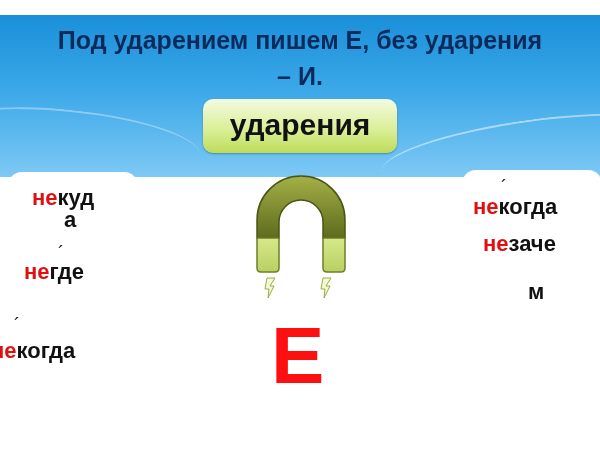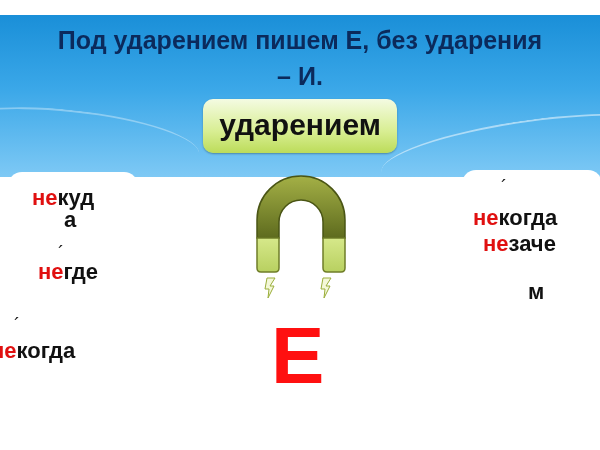--- a/index.html
+++ b/index.html
@@ -26,42 +26,42 @@
 
 <div class="bluebar"></div>
 <div class="swoosh"></div>
 <div class="swoosh2"></div>
 
 <div class="title">
   <div>Под ударением пишем Е, без ударения</div>
   <div>– И.</div>
 </div>
 
-<div class="badge">ударением</div>
+<div class="badge">ударения</div>
 
 <div class="tab left"></div>
 <div class="tab right"></div>
 
 <div class="word" style="left:32px;top:184px;">
   <span class="ne">не</span><span>куд</span>
 </div>
 <div class="word" style="left:64px;top:206px;">а</div>
 
 <span class="acc-mark" style="left:58px;top:243px;">´</span>
-<div class="word" style="left:38px;top:258px;">
+<div class="word" style="left:24px;top:258px;">
   <span class="ne">не</span><span>где</span>
 </div>
 
 <span class="acc-mark" style="left:14px;top:315px;">´</span>
 <div class="word" style="left:-9px;top:337px;">
   <span class="ne">не</span><span>когда</span>
 </div>
 
 <span class="acc-mark" style="left:501px;top:177px;">´</span>
-<div class="word" style="left:473px;top:204px;">
+<div class="word" style="left:473px;top:193px;">
   <span class="ne">не</span><span>когда</span>
 </div>
 <div class="word" style="left:483px;top:230px;">
   <span class="ne">не</span><span>заче</span>
 </div>
 <div class="word" style="left:528px;top:278px;">м</div>
 
 <svg class="magnet" width="100" height="135" viewBox="0 0 100 135">
   <defs>
     <linearGradient id="mg" x1="0" y1="0" x2="0" y2="1">

